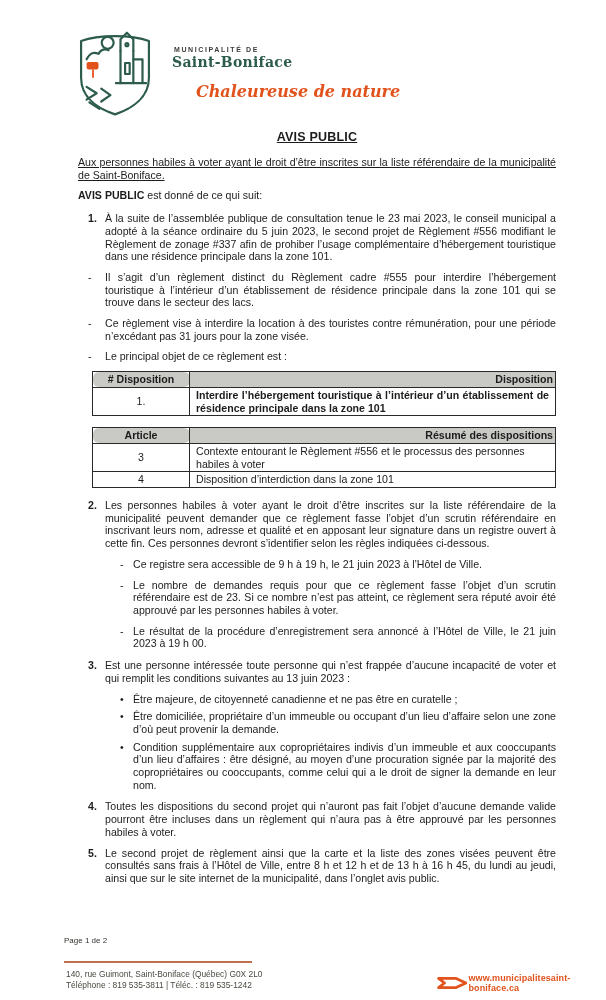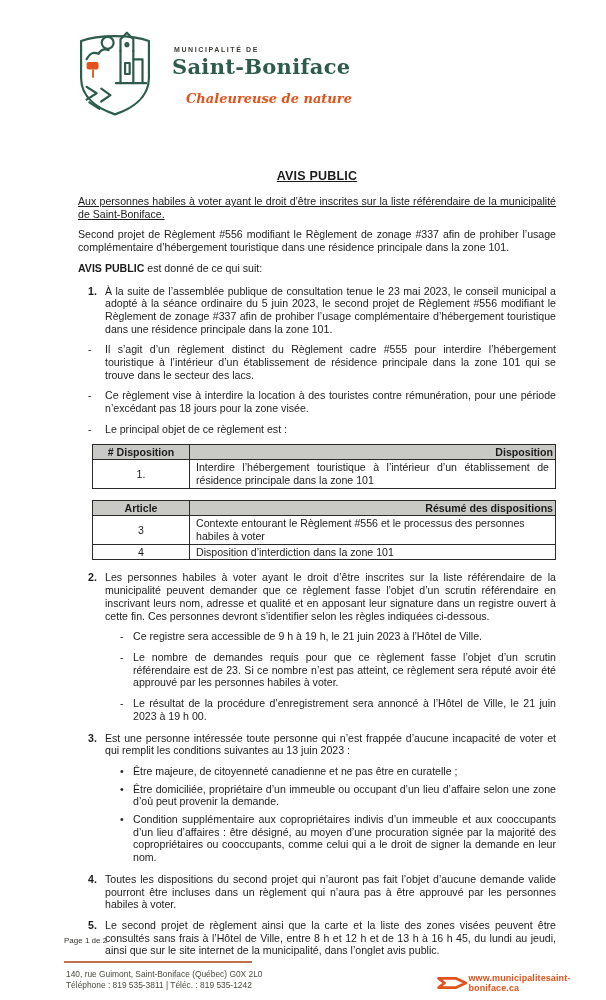--- a/index.html
+++ b/index.html
@@ -5,47 +5,47 @@
   html,body { margin:0; padding:0; background:#ffffff; }
   .page {
     position:relative; width:606px; height:1000px; background:#ffffff;
     font-family:"Liberation Sans", sans-serif; color:#1c1c1c; overflow:hidden;
   }
   
   .letterhead { position:absolute; top:30px; left:72px; display:flex; align-items:flex-start; }
   .crest { width:86px; height:88px; flex:none; }
   .lh-text { margin-left:14px; padding-top:16px; }
   .lh-small { font-size:7px; font-weight:bold; letter-spacing:1.6px; color:#3c3c38; margin-left:2px; }
-  .lh-name { font-family:"DejaVu Serif", serif; font-weight:bold; font-size:21px; color:var(--brand-green,#2d5c4c); letter-spacing:.3px; margin-top:1px; }
-  .lh-tag { font-family:"DejaVu Serif", serif; font-weight:bold; font-style:italic; font-size:13px; color:var(--brand-orange,#e2521c); margin-top:12px; margin-left:14px; }
+  .lh-name { font-family:"DejaVu Serif", serif; font-weight:bold; font-size:14px; color:var(--brand-green,#2d5c4c); letter-spacing:.3px; margin-top:1px; }
+  .lh-tag { font-family:"DejaVu Serif", serif; font-weight:bold; font-style:italic; font-size:16px; color:var(--brand-orange,#e2521c); margin-top:12px; margin-left:24px; }
   
-  .content { position:absolute; top:130px; left:78px; width:478px; font-size:10.6px; line-height:12.7px;margin-top:39px; }
+  .content { position:absolute; top:130px; left:78px; width:478px; font-size:10.6px; line-height:12.7px; }
   h1,h2 { margin:0; text-align:center; font-size:12.5px; line-height:14px; font-weight:bold; text-decoration:underline; letter-spacing:.2px; }
   h1 { margin-bottom:12px; }
   h2 { margin-bottom:13px; }
   p { margin:0 0 8px; }
   .j { text-align:justify; }
   .u { text-decoration:underline; }
   .b { font-weight:bold; }
   .lead { margin-bottom:10px; }
   .li { display:flex; margin:0 0 8px; padding-left:10px; }
   .li .mk { flex:0 0 17px; }
   .li.num .mk { font-weight:bold; }
   .li .tx { flex:1; text-align:justify; }
   .li.sub { padding-left:42px; }
   .li.sub .mk { flex:0 0 13px; }
   .li.bullet { margin-bottom:5px; }
   .li.gap-after { margin-bottom:9px; }
   
   table.tbl { border-collapse:collapse; margin:2px 0 11px 14px; width:464px; font-size:10.6px; line-height:12.7px; table-layout:fixed; }
   .tbl th, .tbl td { border:1.4px solid #2a2a2a; padding:1px 6px; vertical-align:top; }
   .tbl th { background:var(--table-header-bg,#c9c9c5); font-weight:bold; text-align:right; padding:1px 2px; }
-  .tbl .c1 { width:92px; text-align:center; }
+  .tbl .c1 { width:92px; text-align:center;border-radius:6px; }
   .tbl td.c1 { vertical-align:middle; }
-  .tbl td.body { text-align:justify; }
+  .tbl td.body { text-align:justify;font-weight:bold; }
   
   .page-num { position:absolute; left:64px; top:936px; font-size:8px; color:#33342e; }
   .f-rule { position:absolute; left:64px; top:961px; width:188px; height:2px; background:var(--footer-rule,#bf6f4e); }
   .f-addr { position:absolute; left:66px; top:969px; font-size:8.4px; line-height:11px; color:#474a40; }
   .f-web { position:absolute; left:436px; top:973px; display:flex; align-items:center; }
   .f-url { font-size:9px; font-weight:bold; color:var(--brand-orange,#e2521c); letter-spacing:.1px; }
 </style>
 </head>
 <body>
 
@@ -73,34 +73,33 @@
       <div class="lh-small">MUNICIPALITÉ DE</div>
       <div class="lh-name">Saint-Boniface</div>
       <div class="lh-tag">Chaleureuse de nature</div>
     </div>
   </div>
 
   <div class="content">
     <h1>AVIS PUBLIC</h1>
 
     <p class="j u">Aux personnes habiles à voter ayant le droit d’être inscrites sur la liste référendaire de la municipalité de Saint-Boniface.</p>
-    <p class="j">Second projet de Règlement #556 modifiant le Règlement de zonage #337 afin de prohiber l’usage complémentaire d’hébergement touristique dans une résidence principale dans la zone 101.</p>
     <p class="j lead"><b class="b">AVIS PUBLIC</b><span> est donné de ce qui suit:</span></p>
 
     <div class="li num">
       <span class="mk">1.</span>
       <span class="tx">À la suite de l’assemblée publique de consultation tenue le 23 mai 2023, le conseil municipal a adopté à la séance ordinaire du 5 juin 2023, le second projet de Règlement #556 modifiant le Règlement de zonage #337 afin de prohiber l’usage complémentaire d’hébergement touristique dans une résidence principale dans la zone 101.</span>
     </div>
     <div class="li">
       <span class="mk">-</span>
       <span class="tx">Il s’agit d’un règlement distinct du Règlement cadre #555 pour interdire l’hébergement touristique à l’intérieur d’un établissement de résidence principale dans la zone 101 qui se trouve dans le secteur des lacs.</span>
     </div>
     <div class="li">
       <span class="mk">-</span>
-      <span class="tx">Ce règlement vise à interdire la location à des touristes contre rémunération, pour une période n’excédant pas 18 jours pour la zone visée.</span>
+      <span class="tx">Ce règlement vise à interdire la location à des touristes contre rémunération, pour une période n’excédant pas 31 jours pour la zone visée.</span>
     </div>
     <div class="li">
       <span class="mk">-</span>
       <span class="tx">Le principal objet de ce règlement est :</span>
     </div>
 
     <table class="tbl">
       <tbody>
           <tr>
         <th class="c1"># Disposition</th>

